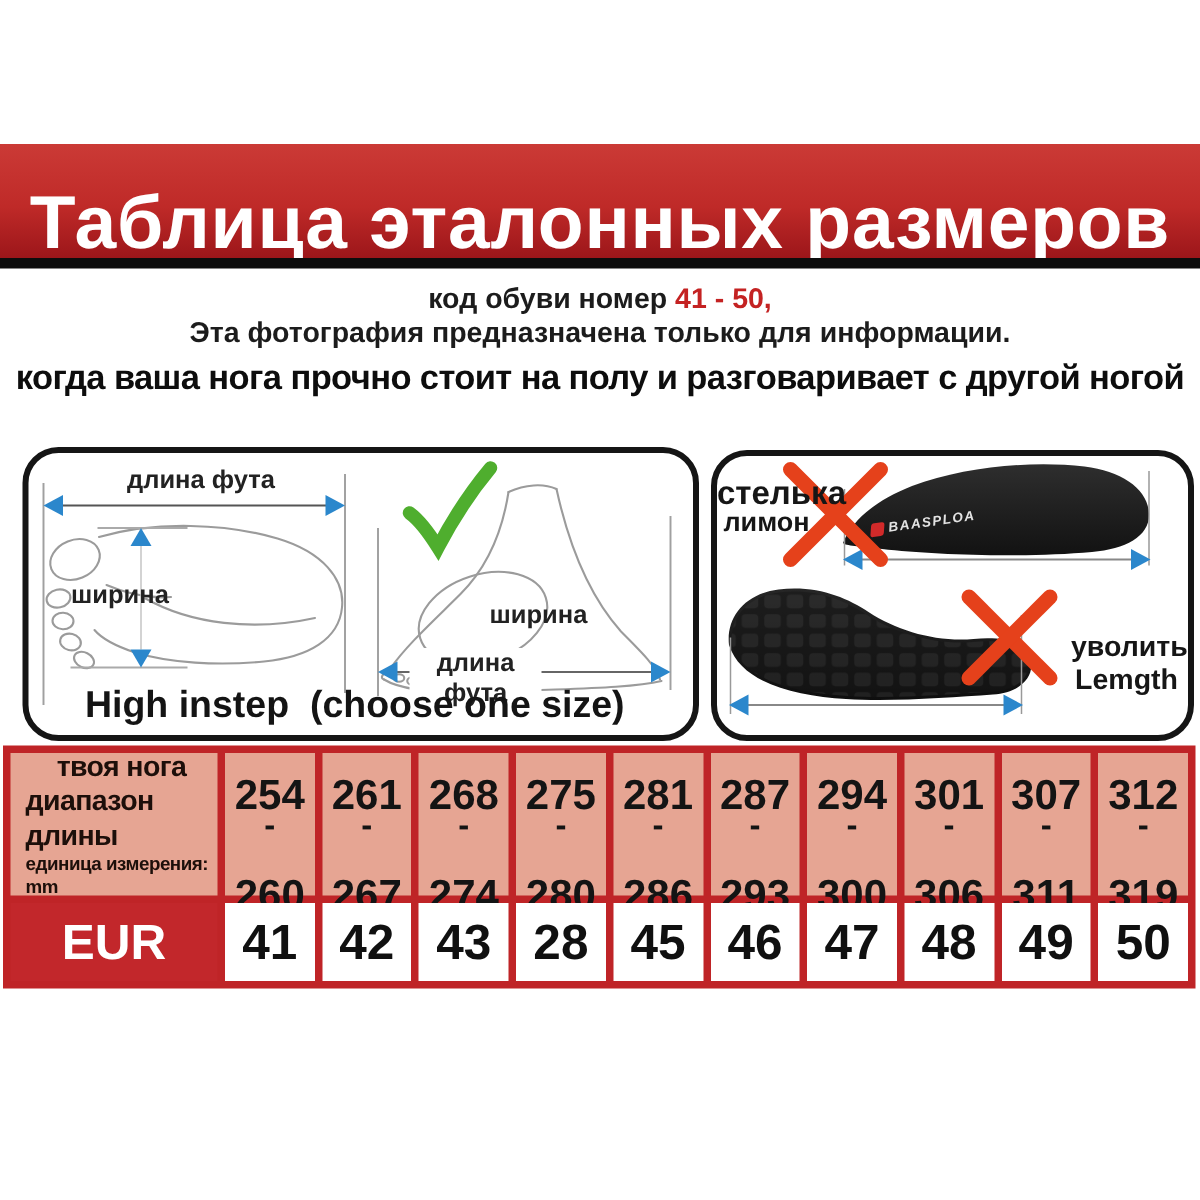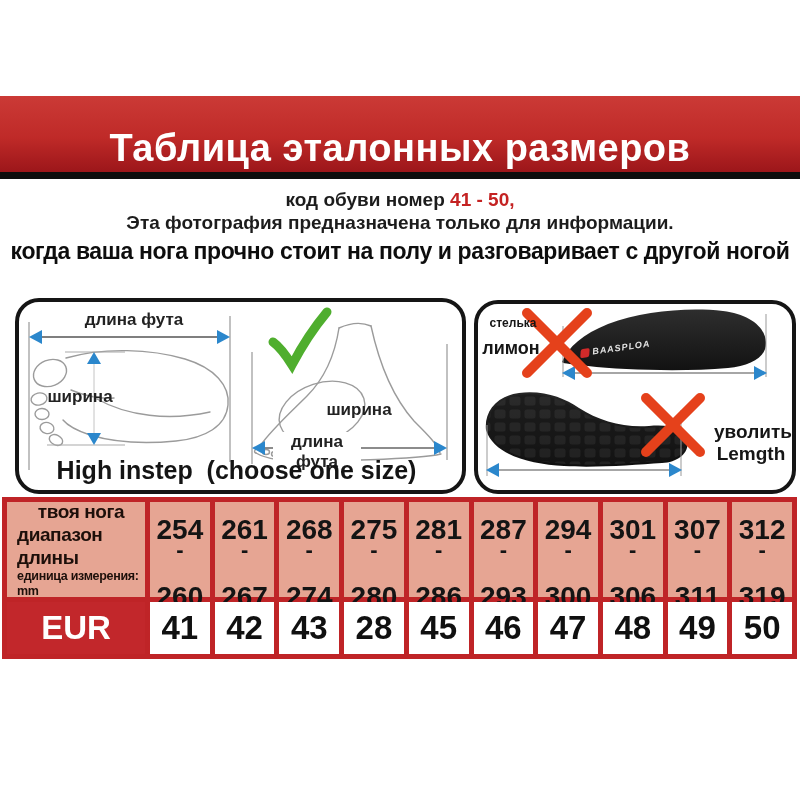--- a/index.html
+++ b/index.html
@@ -4,21 +4,21 @@
 <style>
   html,body{margin:0;padding:0;background:#fff;}
   .page{position:relative;width:800px;height:800px;background:#fff;overflow:hidden;
         font-family:"Liberation Sans", sans-serif;color:#111;}
   .abs{position:absolute;}
 
   
   .banner{left:0;top:96px;width:800px;height:76px;
           background:linear-gradient(180deg,#cb3a36 0%,#bf2a28 55%,#9c161a 100%);
           display:flex;align-items:center;justify-content:center;}
-  .banner-title{color:#fff;font-size:38px;font-weight:bold;letter-spacing:.5px;margin-top:28px;}
+  .banner-title{color:#fff;font-size:50px;font-weight:bold;letter-spacing:.5px;margin-top:28px;}
   .black-bar{left:0;top:172px;width:800px;height:7px;background:#0d0d0d;}
 
   
   .sub{left:0;width:800px;text-align:center;font-size:19px;font-weight:600;color:#1c1c1c;}
   .sub1{top:189px;}
   .sub2{top:212px;}
   .red-accent{color:#c42222;}
   .headline{left:0;top:238px;width:800px;text-align:center;font-size:23px;font-weight:800;
             letter-spacing:-.4px;color:#0d0d0d;}
 
@@ -29,21 +29,21 @@
   .dbox svg{position:absolute;left:0;top:0;}
   .dlabel{position:absolute;font-size:17px;font-weight:600;color:#222;text-align:center;}
   .caption{left:0;top:154px;width:435px;text-align:center;font-size:25px;font-weight:600;
            color:#141414;white-space:pre;}
   .lbl-len-top{left:35px;top:8px;width:160px;}
   .lbl-width-top{left:24px;top:85px;width:74px;}
   .lbl-width-side{left:305px;top:98px;width:70px;}
   .lbl-len-side{left:254px;top:130px;width:88px;background:#fff;}
 
   .sole-note{position:absolute;font-weight:bold;color:#161616;text-align:center;}
-  .lbl-insole-1{left:0;top:12px;width:70px;font-size:12px;}
+  .lbl-insole-1{left:0;top:12px;width:70px;font-size:22px;}
   .lbl-insole-2{left:0;top:34px;width:66px;font-size:18px;}
   .brand-strip{left:102px;top:36px;width:90px;height:14px;transform:rotate(-8deg);
                display:flex;align-items:center;gap:3px;}
   .brand-logo{width:9px;height:9px;background:#d22a2a;border-radius:2px;transform:skewX(-12deg);}
   .brand-text{font-size:9px;font-weight:bold;font-style:italic;color:#e3e3e3;letter-spacing:1px;}
   .lbl-outsole-1{left:236px;top:117px;width:74px;font-size:19px;}
   .lbl-outsole-2{left:236px;top:139px;width:74px;font-size:19px;}
 
   
   .size-table{left:2px;top:497px;width:795px;box-sizing:border-box;

